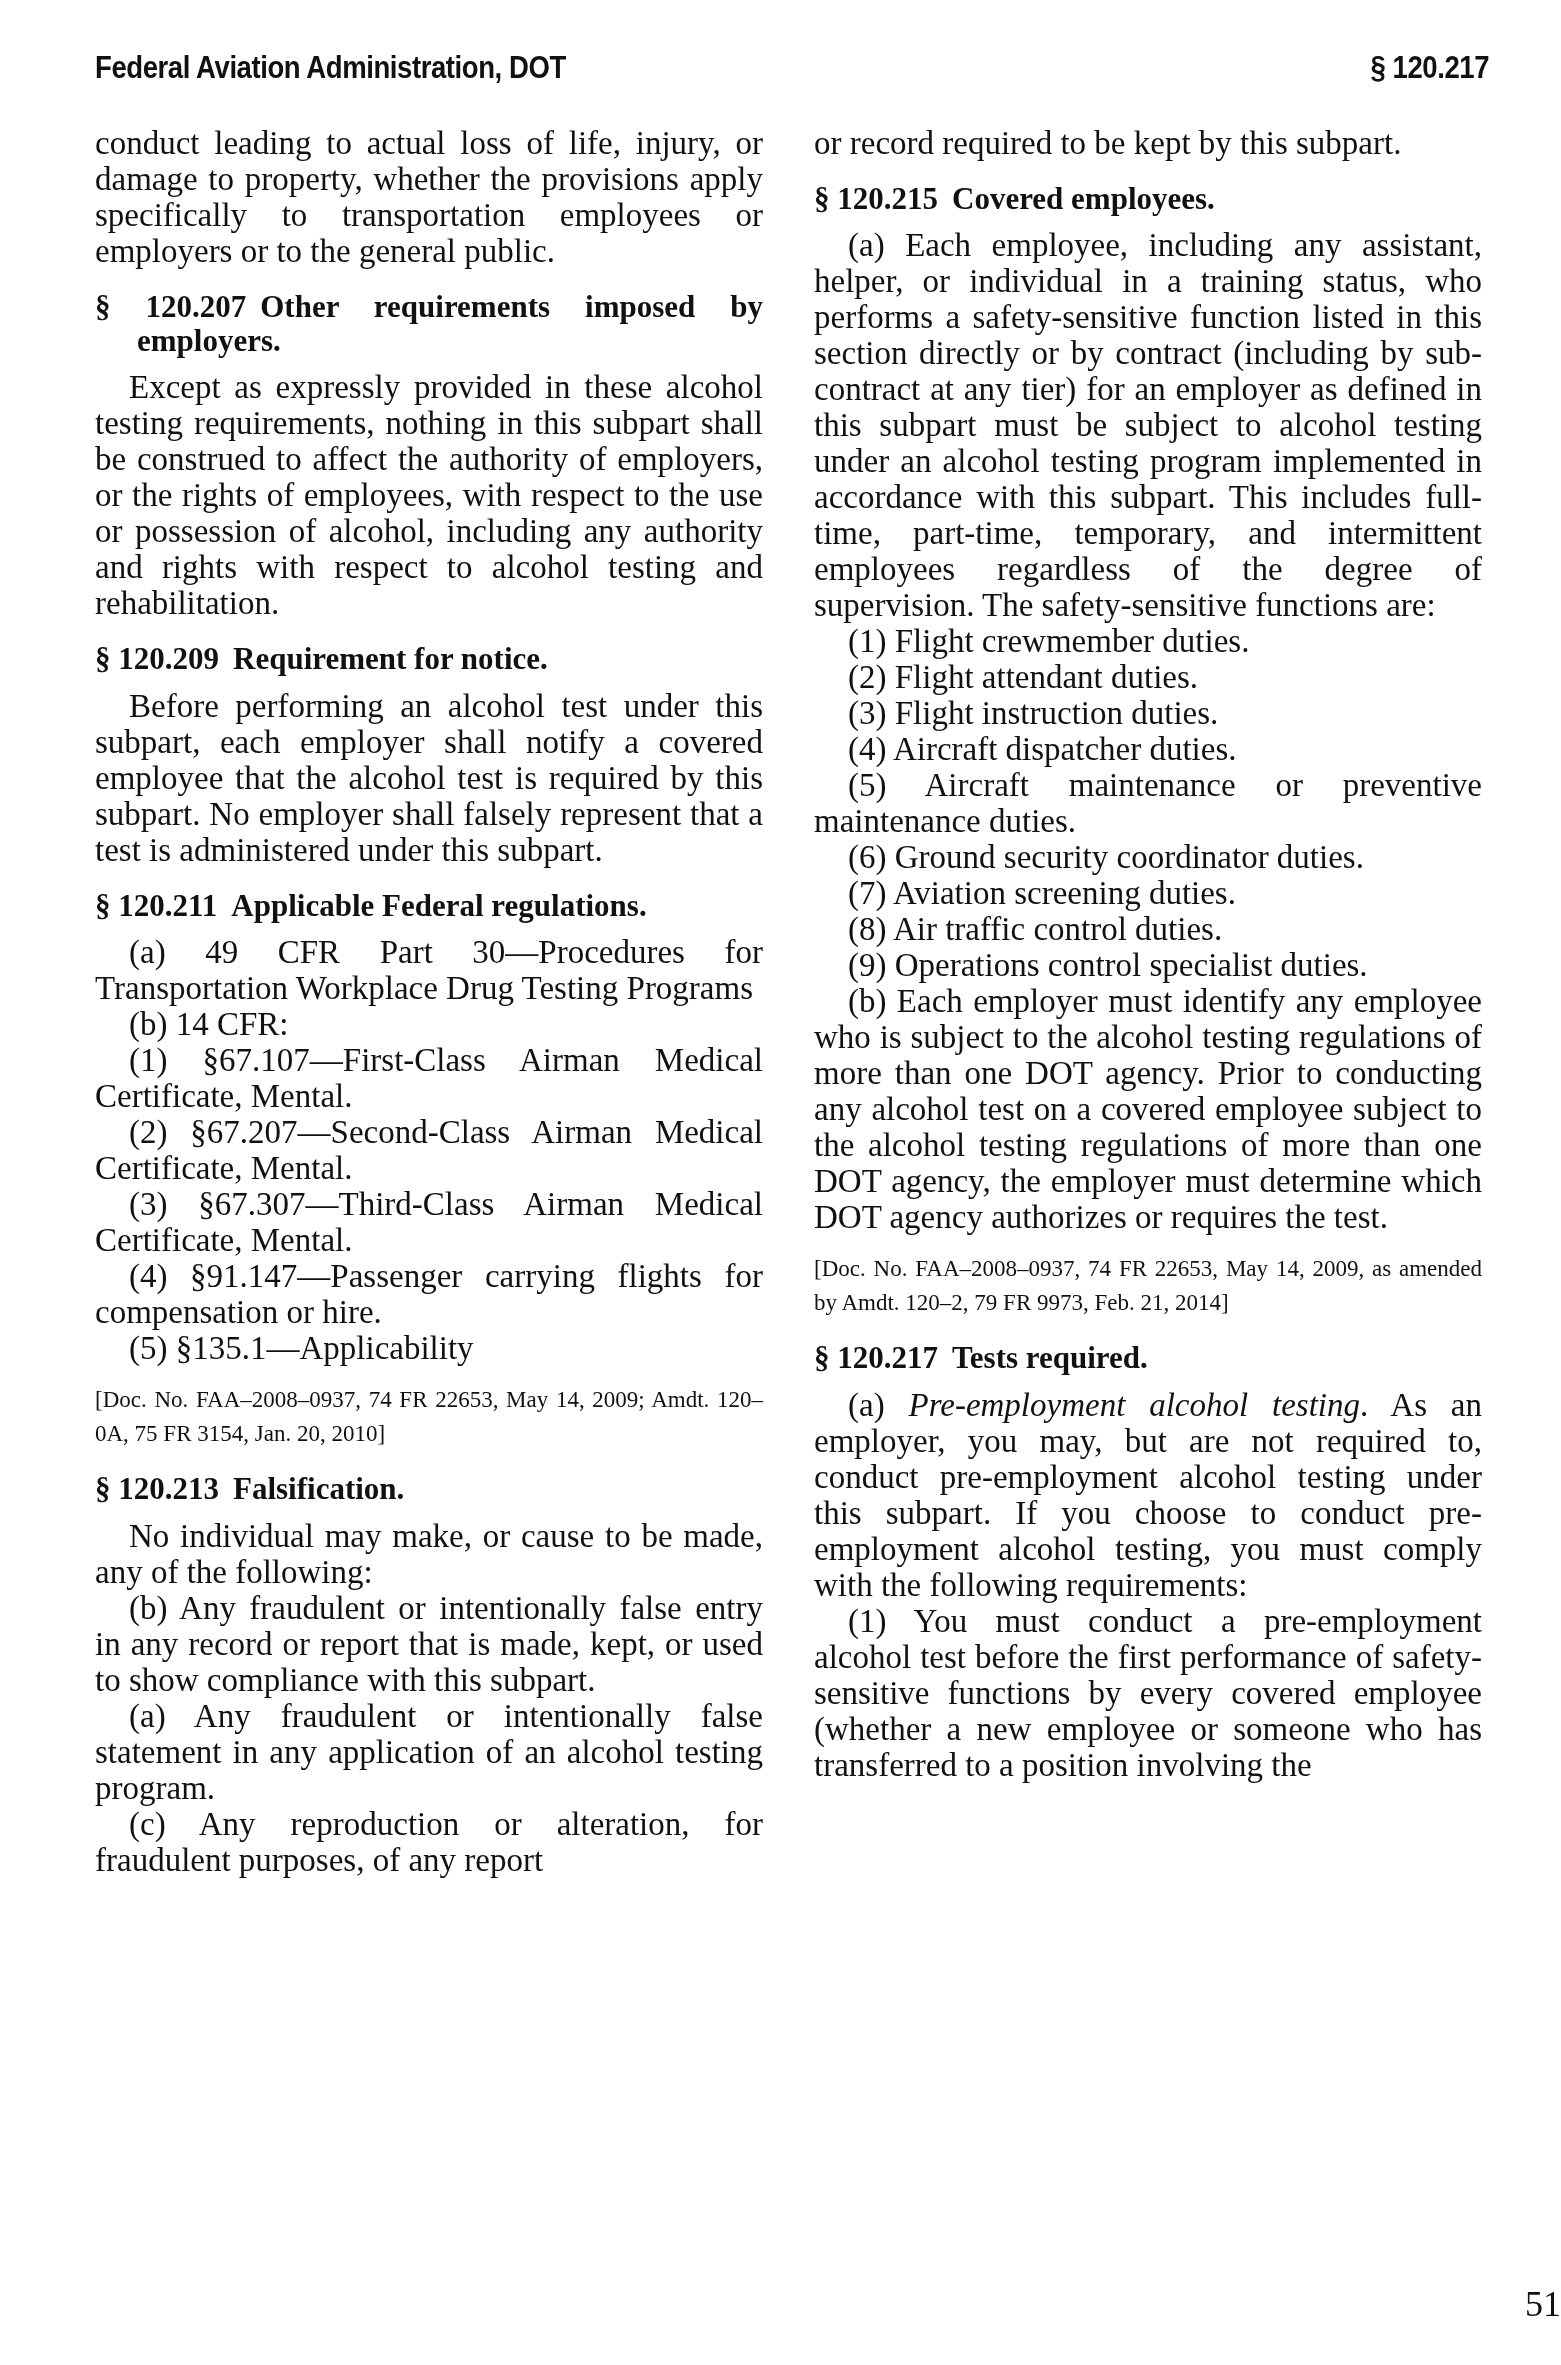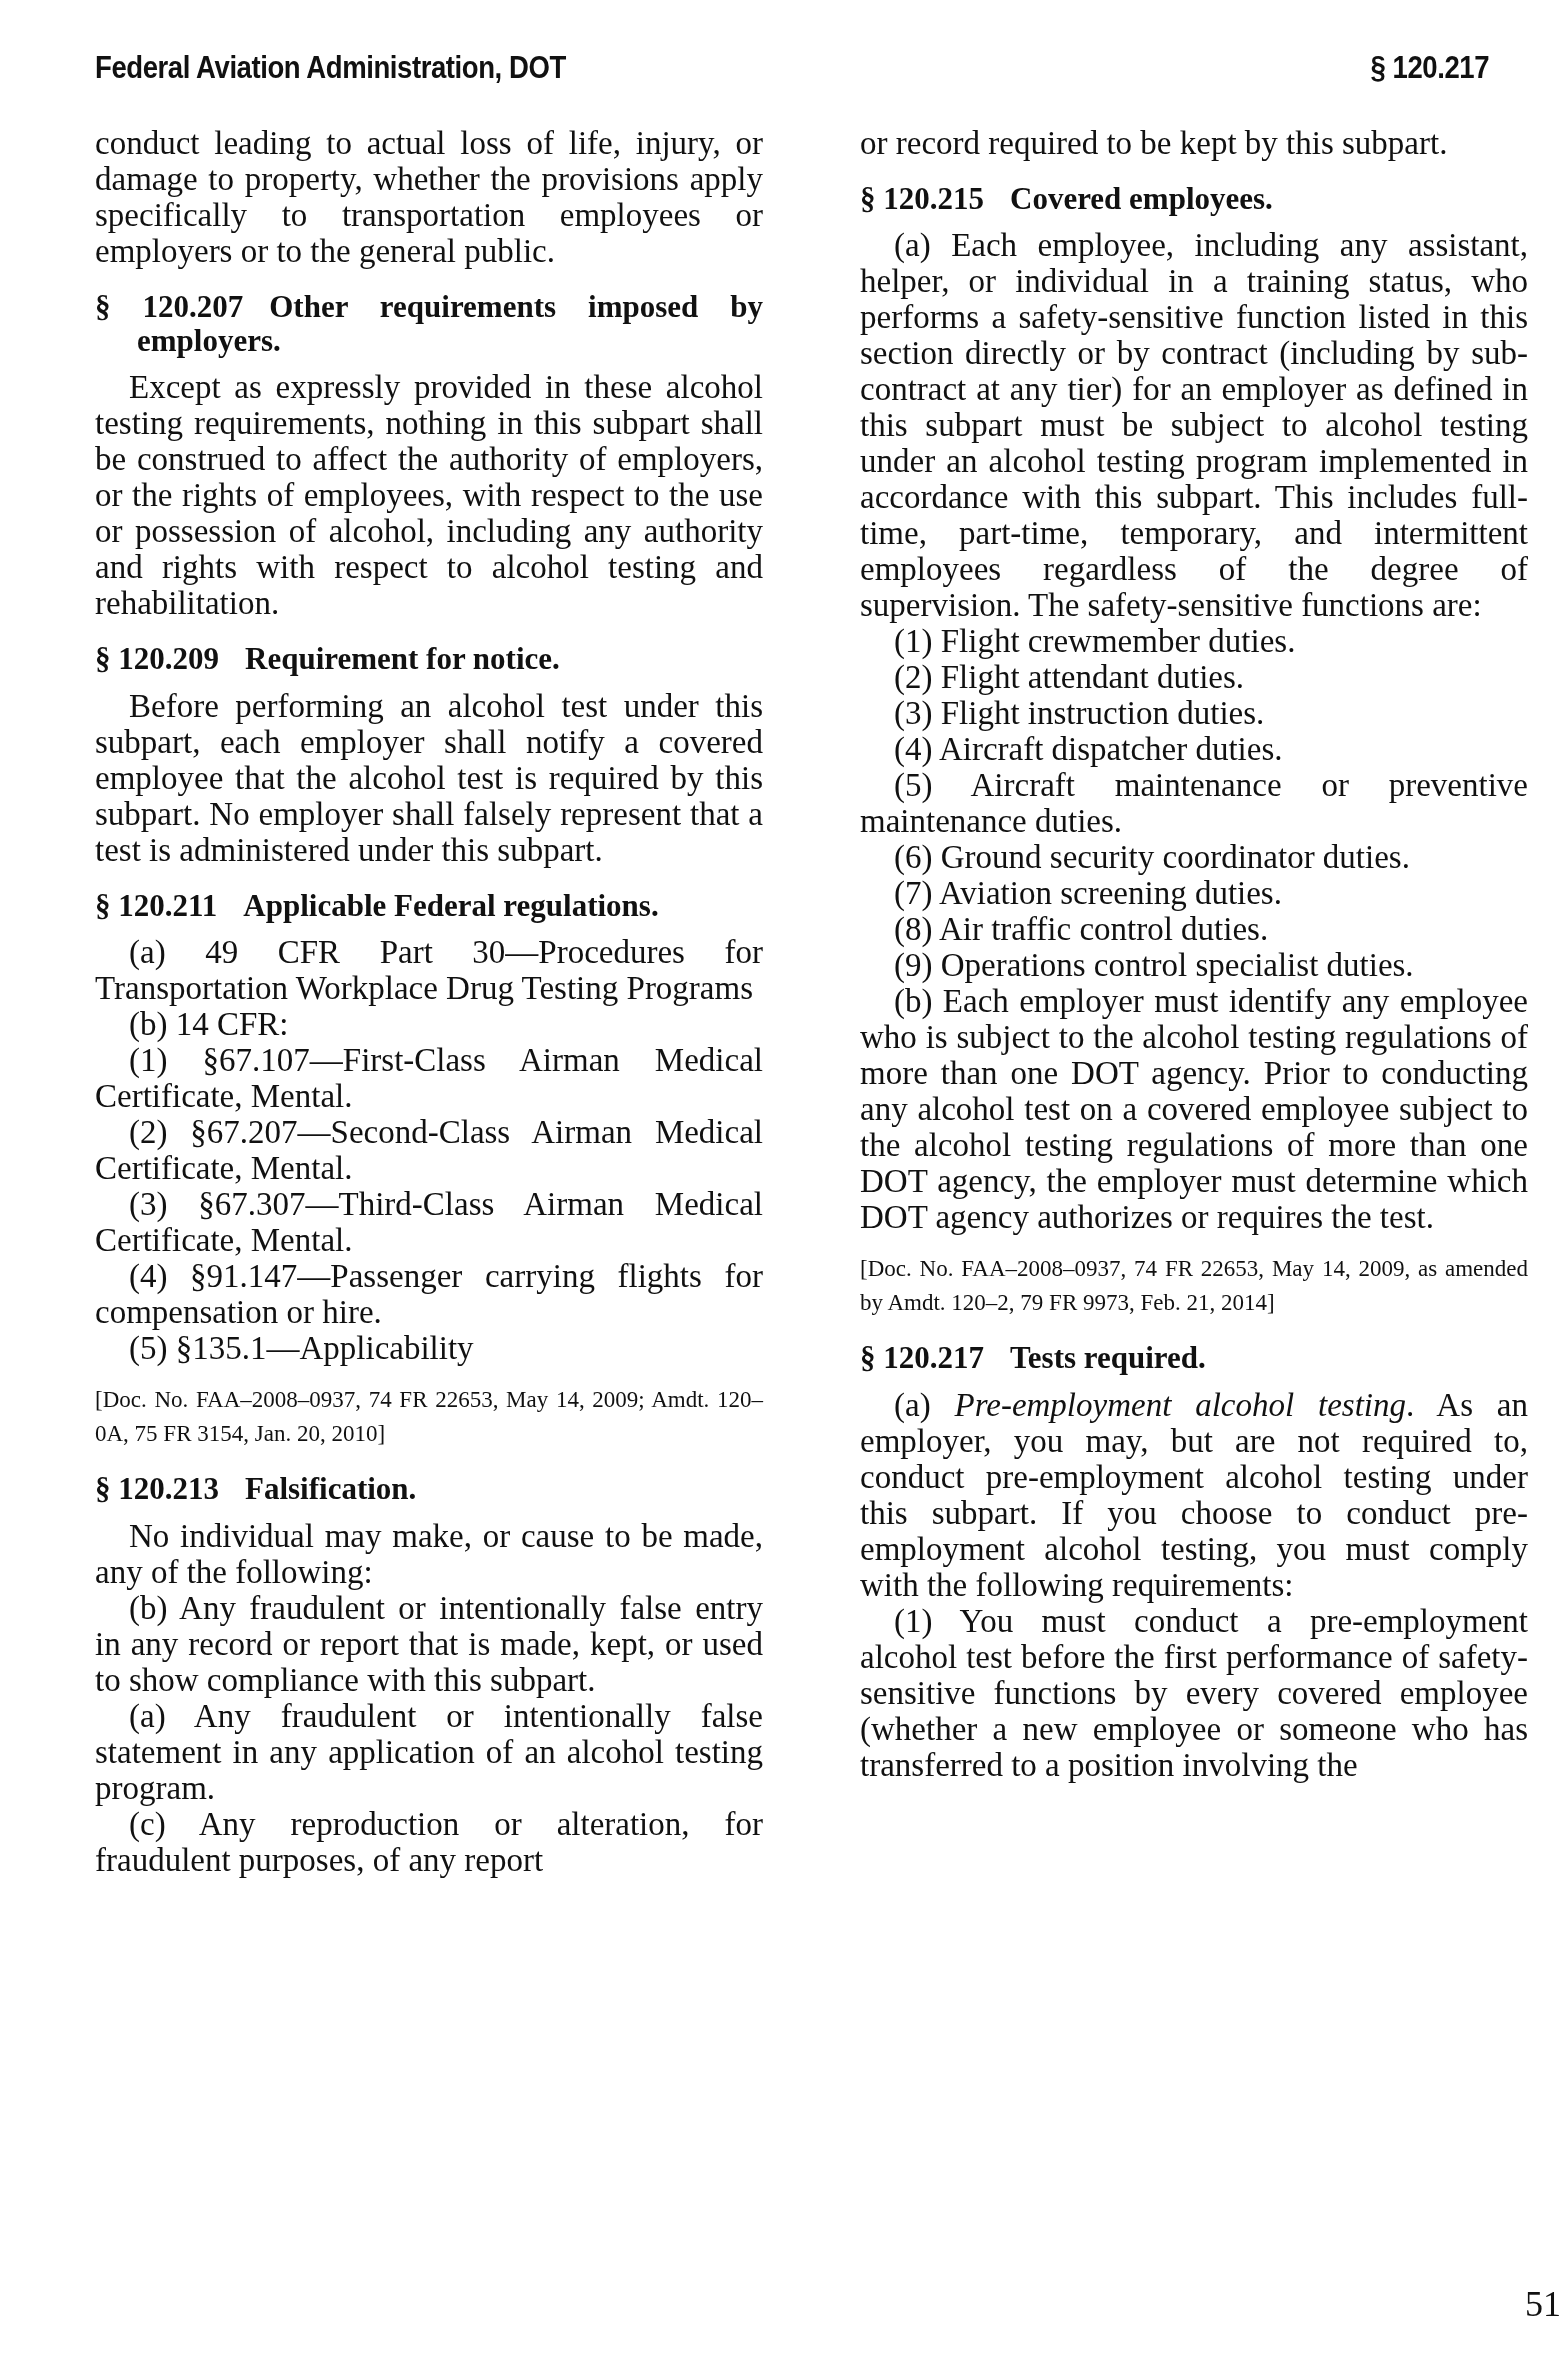--- a/index.html
+++ b/index.html
@@ -11,29 +11,29 @@
     width: 1621px;
   }
   .running-head .left { position: absolute; left: 0; top: 0; }
   .running-head .right { position: absolute; right: 0; top: 0; }
   .col {
     position: absolute; top: 125px;
     font-family: "Liberation Serif", serif; font-size: 33px; line-height: 36px;
     text-align: justify; hyphens: manual;
   }
   .col-left { left: 95px; width: 668px; }
-  .col-right { left: 860px; width: 668px; }
+  .col-right { left: 814px; width: 668px; }
   .col p { margin: 0; text-indent: 34px; }
   .col p.noindent { text-indent: 0; }
   .col h2 {
     font-family: "Liberation Serif", serif; font-size: 31px; font-weight: bold;
     margin: 21px 0 11.4px 0; line-height: 34px; padding-left: 42px; text-indent: -42px;
     text-align: justify;
   }
-  .col h2 .sect { margin-right: 26px; }
+  .col h2 .sect { margin-right: 14px; }
   .col .cite { font-size: 23px; line-height: 34px; text-indent: 0; margin: 17px 0 13.2px 0; }
   .italic { font-style: italic; }
   .page-number {
     position: absolute; left: 0; width: 1561px; top: 2283px; text-align: right;
     font-family: "Liberation Serif", serif; font-size: 36px;
   }
 </style>
 </head>
 <body>
 

